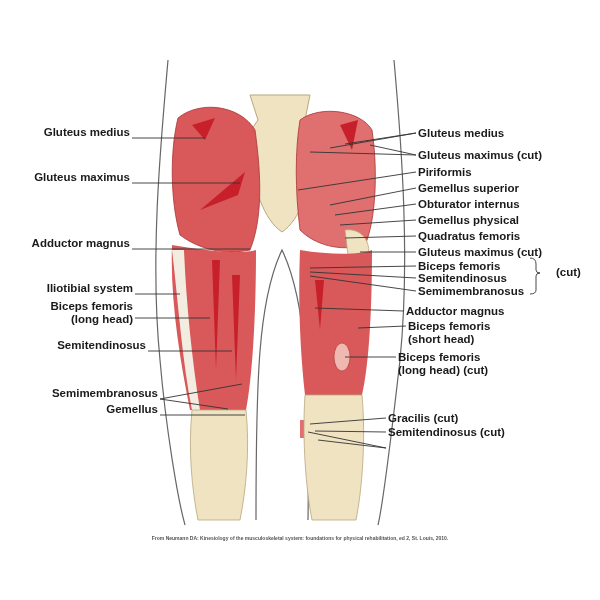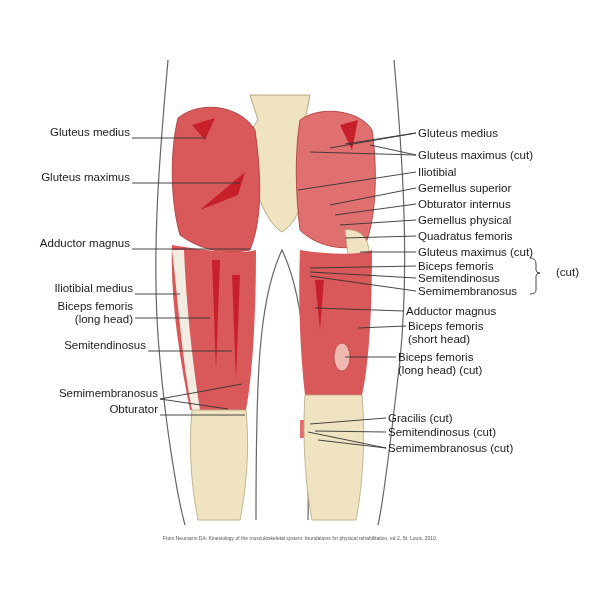--- a/index.html
+++ b/index.html
@@ -1,18 +1,18 @@
 <!DOCTYPE html>
 <html><head>
 <meta charset="utf-8">
 <style>
   html, body { margin:0; padding:0; background:#ffffff; }
   body { width:600px; height:600px; position:relative; overflow:hidden;
          font-family:"Liberation Sans", sans-serif; }
-  .stage { position:absolute; left:0; top:0; width:600px; height:472px; }
+  .stage { position:absolute; left:0; top:0; width:600px; height:472px;font-weight:bold; }
   svg.art { position:absolute; left:0; top:0; }
   .label { position:absolute; font-size:11.5px; color:#1a1a1a; line-height:13px; white-space:nowrap; }
   .label.r { text-align:right; }
   .caption { position:absolute; left:0; width:600px; top:535px; text-align:center;
              font-size:5px; color:#555; }
 </style>
 </head>
 <body>
 
 <div class="stage">
@@ -80,43 +80,42 @@
       <line x1="386" y1="448" x2="308" y2="432"></line>
       <line x1="386" y1="448" x2="318" y2="440"></line>
     </g>
 
     <path d="M530 258 Q536 258 536 264 L536 270 Q536 273 540 273 Q536 273 536 276 L536 290 Q536 294 530 294" stroke="#333" stroke-width="0.9" fill="none"></path>
   </svg>
 
   <div class="label r" style="right:470px;top:126px;">Gluteus medius</div>
   <div class="label r" style="right:470px;top:171px;">Gluteus maximus</div>
   <div class="label r" style="right:470px;top:237px;">Adductor magnus</div>
-  <div class="label r" style="right:467px;top:282px;">Iliotibial medius</div>
+  <div class="label r" style="right:467px;top:282px;">Iliotibial system</div>
   <div class="label r" style="right:467px;top:300px;">Biceps femoris</div>
   <div class="label r" style="right:467px;top:313px;">(long head)</div>
   <div class="label r" style="right:454px;top:339px;">Semitendinosus</div>
   <div class="label r" style="right:442px;top:387px;">Semimembranosus</div>
-  <div class="label r" style="right:442px;top:403px;">Obturator</div>
+  <div class="label r" style="right:442px;top:403px;">Gemellus</div>
 
   <div class="label" style="left:418px;top:127px;">Gluteus medius</div>
   <div class="label" style="left:418px;top:149px;">Gluteus maximus (cut)</div>
-  <div class="label" style="left:418px;top:166px;">Iliotibial</div>
+  <div class="label" style="left:418px;top:166px;">Piriformis</div>
   <div class="label" style="left:418px;top:182px;">Gemellus superior</div>
   <div class="label" style="left:418px;top:198px;">Obturator internus</div>
   <div class="label" style="left:418px;top:214px;">Gemellus physical</div>
   <div class="label" style="left:418px;top:230px;">Quadratus femoris</div>
   <div class="label" style="left:418px;top:246px;">Gluteus maximus (cut)</div>
   <div class="label" style="left:418px;top:260px;">Biceps femoris</div>
   <div class="label" style="left:418px;top:272px;">Semitendinosus</div>
   <div class="label" style="left:418px;top:285px;">Semimembranosus</div>
   <div class="label" style="left:406px;top:305px;">Adductor magnus</div>
   <div class="label" style="left:408px;top:320px;">Biceps femoris</div>
   <div class="label" style="left:408px;top:333px;">(short head)</div>
   <div class="label" style="left:398px;top:351px;">Biceps femoris</div>
   <div class="label" style="left:398px;top:364px;">(long head) (cut)</div>
   <div class="label" style="left:388px;top:412px;">Gracilis (cut)</div>
   <div class="label" style="left:388px;top:426px;">Semitendinosus (cut)</div>
-  <div class="label" style="left:388px;top:442px;">Semimembranosus (cut)</div>
 
   <div class="label" style="left:542px;top:266px;margin-left:14px;">(cut)</div>
 
   <div class="caption">From Neumann DA: Kinesiology of the musculoskeletal system: foundations for physical rehabilitation, ed 2, St. Louis, 2010.</div>
 </div>
 
 </body></html>

